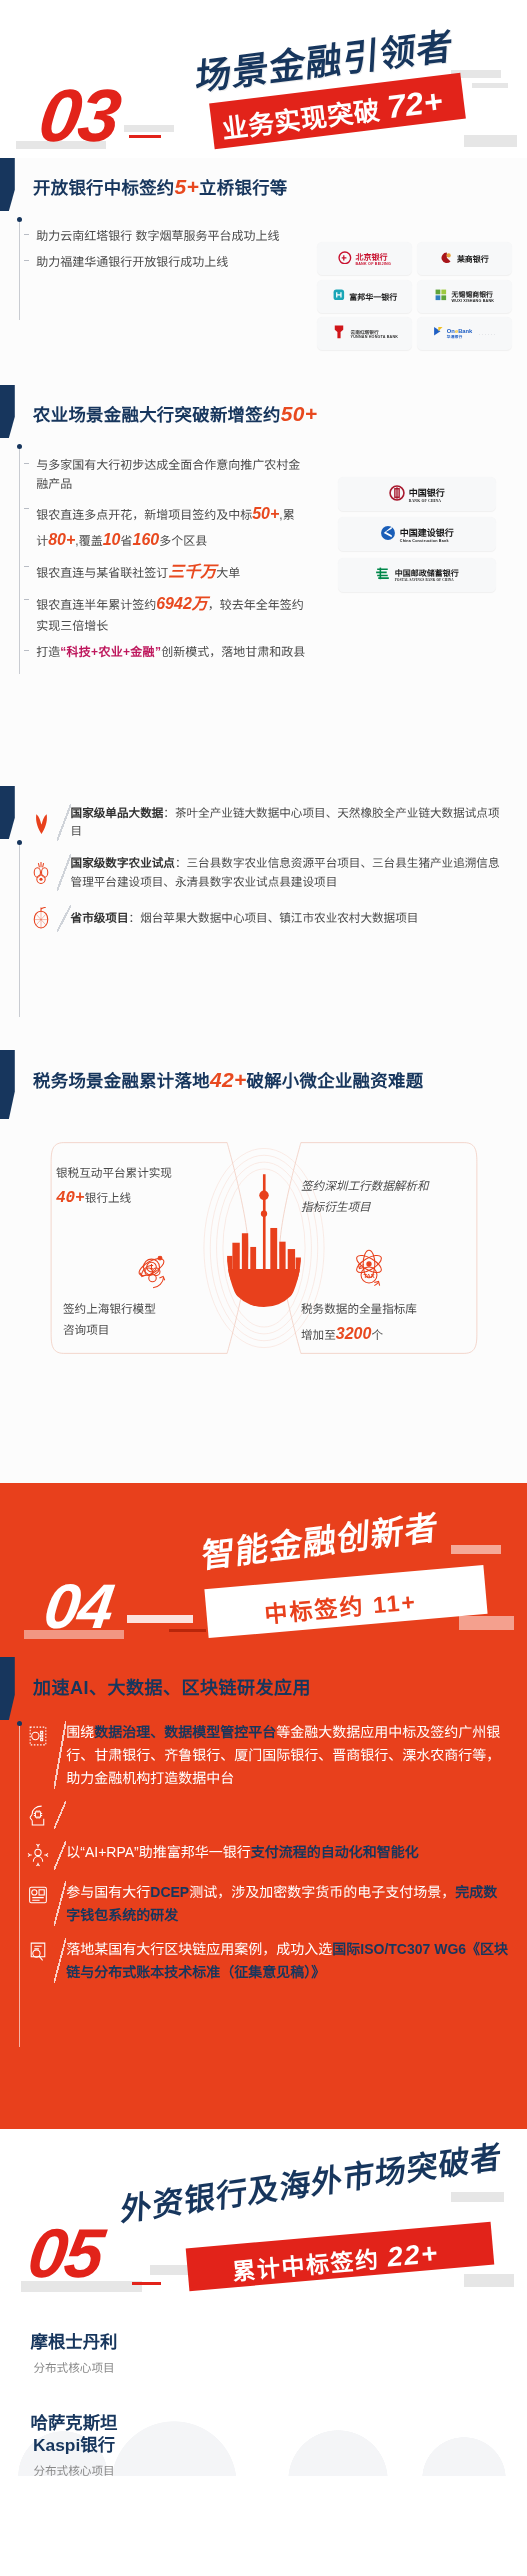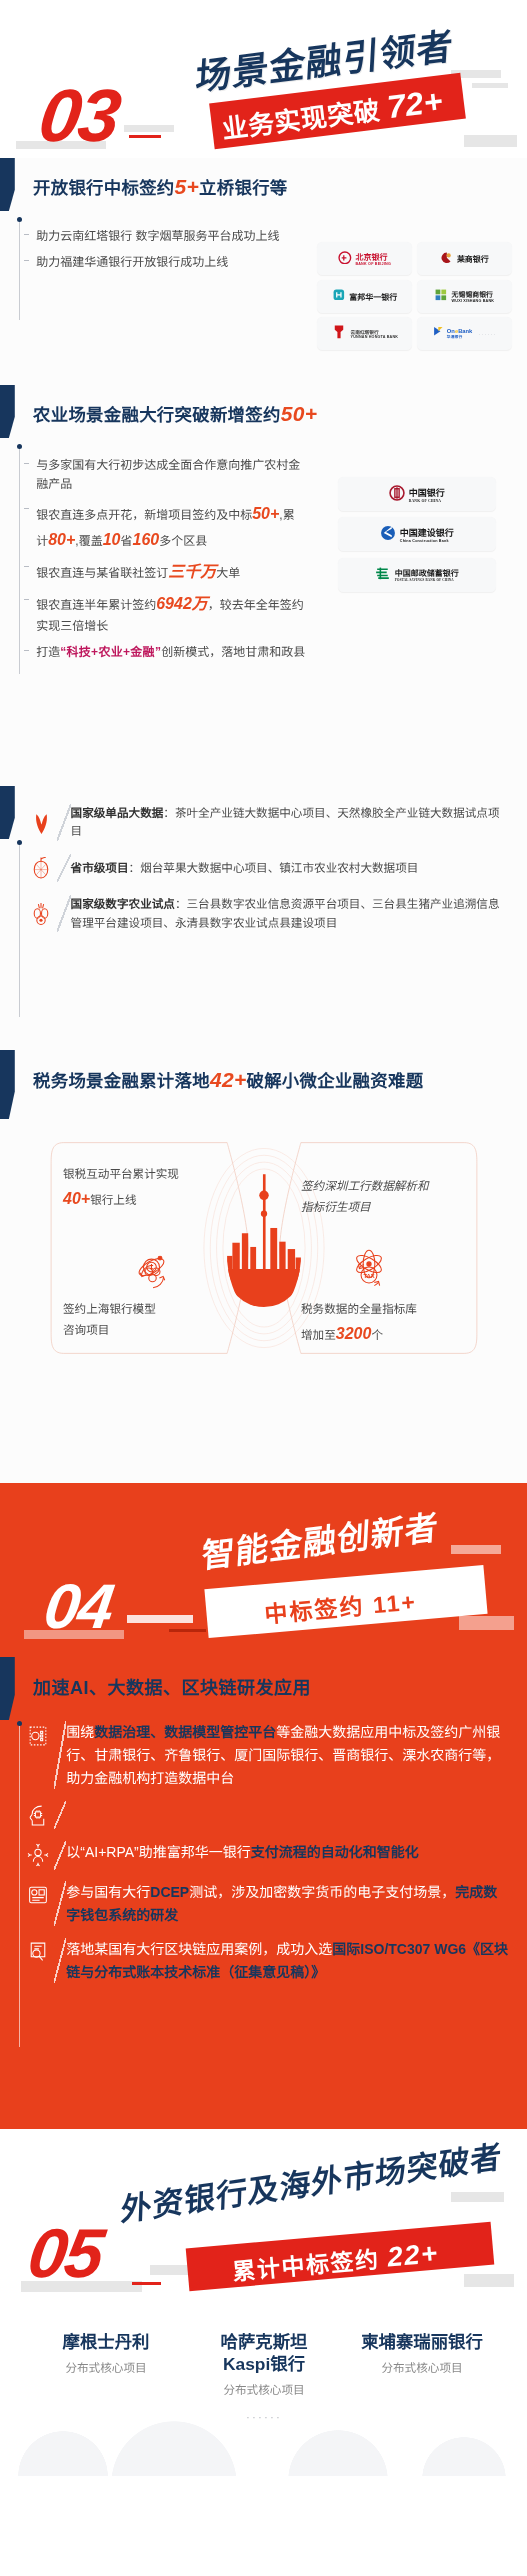--- a/index.html
+++ b/index.html
@@ -167,21 +167,21 @@
   }
   .hero5-band {
     position:absolute; left:187px; top:106px; width:306px; height:43px;
     background:#e2231a; transform: rotate(-5deg);
   }
   .hero5-band-text {
     position:absolute; left:232px; top:115px;
     font-size:23px; font-weight:800; color:#ffffff; letter-spacing:1.6px;
     white-space:nowrap; transform: rotate(-5deg);
   }
-  .ov-grid { display:flex; justify-content:center; gap:10px; padding:29px 0 0; }
+  .ov-grid { display:flex; justify-content:center; gap:38px; padding:29px 0 0;flex-direction:column; }
   .ov-col { width:148px; text-align:center; }
   .ov-name { font-size:17.4px; font-weight:700; color:#17365d; line-height:1.25; }
   .ov-sub { font-size:11.6px; color:#888; margin-top:5.3px; }
   .ov-dots { text-align:center; font-size:11.6px; color:#b9bcc2; letter-spacing:2.1px; margin-top:13.7px; }
   .cloud {
     position:absolute; left:0; bottom:0; width:528px; height:79px;
     background:
       radial-gradient(circle 45px at 63px 79px, #f4f5f7 0 99%, transparent 100%),
       radial-gradient(circle 63px at 174px 87px, #f4f5f7 0 99%, transparent 100%),
       radial-gradient(circle 50px at 338px 83px, #f4f5f7 0 99%, transparent 100%),
@@ -354,40 +354,40 @@
         <svg width="21" height="23" viewBox="0 0 40 44">
             <path d="M20 44C14 34 8 22 10 6c6 4 8 14 10 20 2-6 4-16 10-20 2 16-4 28-10 38z" fill="#e8401c"></path>
           </svg>
       </span>
       <span class="proj-sep"></span>
       <span class="proj-txt"><b>国家级单品大数据</b><span>：茶叶全产业链大数据中心项目、天然橡胶全产业链大数据试点项目</span></span>
     </div>
     <div class="proj">
       <span class="proj-ico">
         <svg width="22" height="24" viewBox="0 0 42 46">
-            <path d="M21 10c-8 0-13 7-13 16s6 16 13 16 13-7 13-16-5-16-13-16z" fill="none" stroke="#e8401c" stroke-width="2"></path>
-            <path d="M21 10V3M21 6c4-4 9-3 9-3" stroke="#e8401c" stroke-width="2" fill="none"></path>
-            <path d="M8 26h26M21 10v32M12 16l18 20M30 16L12 36" stroke="#e8401c" stroke-width="1" fill="none" opacity=".7"></path>
-          </svg>
-      </span>
-      <span class="proj-sep"></span>
-      <span class="proj-txt"><b>省市级项目</b><span>：烟台苹果大数据中心项目、镇江市农业农村大数据项目</span></span>
-    </div>
-    <div class="proj">
-      <span class="proj-ico">
-        <svg width="22" height="24" viewBox="0 0 42 46">
             <path d="M21 2v10M16 4l2 8M26 4l-2 8" stroke="#e8401c" stroke-width="2" fill="none"></path>
             <ellipse cx="14" cy="22" rx="6" ry="9" fill="none" stroke="#e8401c" stroke-width="2"></ellipse>
             <ellipse cx="28" cy="22" rx="6" ry="9" fill="none" stroke="#e8401c" stroke-width="2"></ellipse>
             <circle cx="21" cy="35" r="8" fill="none" stroke="#e8401c" stroke-width="2"></circle>
             <circle cx="21" cy="35" r="3" fill="#e8401c"></circle>
           </svg>
       </span>
       <span class="proj-sep"></span>
       <span class="proj-txt"><b>国家级数字农业试点</b><span>：三台县数字农业信息资源平台项目、三台县生猪产业追溯信息管理平台建设项目、永清县数字农业试点县建设项目</span></span>
+    </div>
+    <div class="proj">
+      <span class="proj-ico">
+        <svg width="22" height="24" viewBox="0 0 42 46">
+            <path d="M21 10c-8 0-13 7-13 16s6 16 13 16 13-7 13-16-5-16-13-16z" fill="none" stroke="#e8401c" stroke-width="2"></path>
+            <path d="M21 10V3M21 6c4-4 9-3 9-3" stroke="#e8401c" stroke-width="2" fill="none"></path>
+            <path d="M8 26h26M21 10v32M12 16l18 20M30 16L12 36" stroke="#e8401c" stroke-width="1" fill="none" opacity=".7"></path>
+          </svg>
+      </span>
+      <span class="proj-sep"></span>
+      <span class="proj-txt"><b>省市级项目</b><span>：烟台苹果大数据中心项目、镇江市农业农村大数据项目</span></span>
     </div>
   </div>
 </div>
 
 <div class="block" style="height:433px;">
   <div class="dotted-bg"></div>
   <div class="navy-tab" style="height:69px;"></div>
 
   <div class="sec-head" style="padding-top:14.8px;">
     <span>税务场景金融累计落地</span><span class="hl">42+</span><span>破解小微企业融资难题</span>
@@ -419,21 +419,21 @@
           <rect x="512" y="222" width="13" height="98"></rect>
           <rect x="529" y="248" width="12" height="72"></rect>
           <rect x="545" y="262" width="14" height="58"></rect>
           <rect x="430" y="275" width="10" height="45"></rect>
           <rect x="560" y="278" width="10" height="42"></rect>
           <path d="M428 300 H572 A72 72 0 0 1 428 300Z"></path>
         </g>
       </g>
     </svg>
 
-    <div class="quad" style="left:63px;top:52px;">
+    <div class="quad" style="left:56px;top:52px;font-family:Liberation Mono, monospace;">
       <div>银税互动平台累计实现</div>
       <div><span class="big">40+</span><span>银行上线</span></div>
     </div>
     <div style="position:absolute;left:135px;top:138px">
       <svg width="33" height="33" viewBox="0 0 62 62" fill="none" stroke="#e8401c" stroke-width="2">
         <circle cx="31" cy="34" r="15"></circle>
           <circle cx="31" cy="34" r="9"></circle>
         <path d="M31 28v12M28 31h6M28 37h6"></path>
         <ellipse cx="31" cy="34" rx="26" ry="11" transform="rotate(-30 31 34)"></ellipse>
         <circle cx="47" cy="17" r="3.5" fill="#e8401c"></circle>

